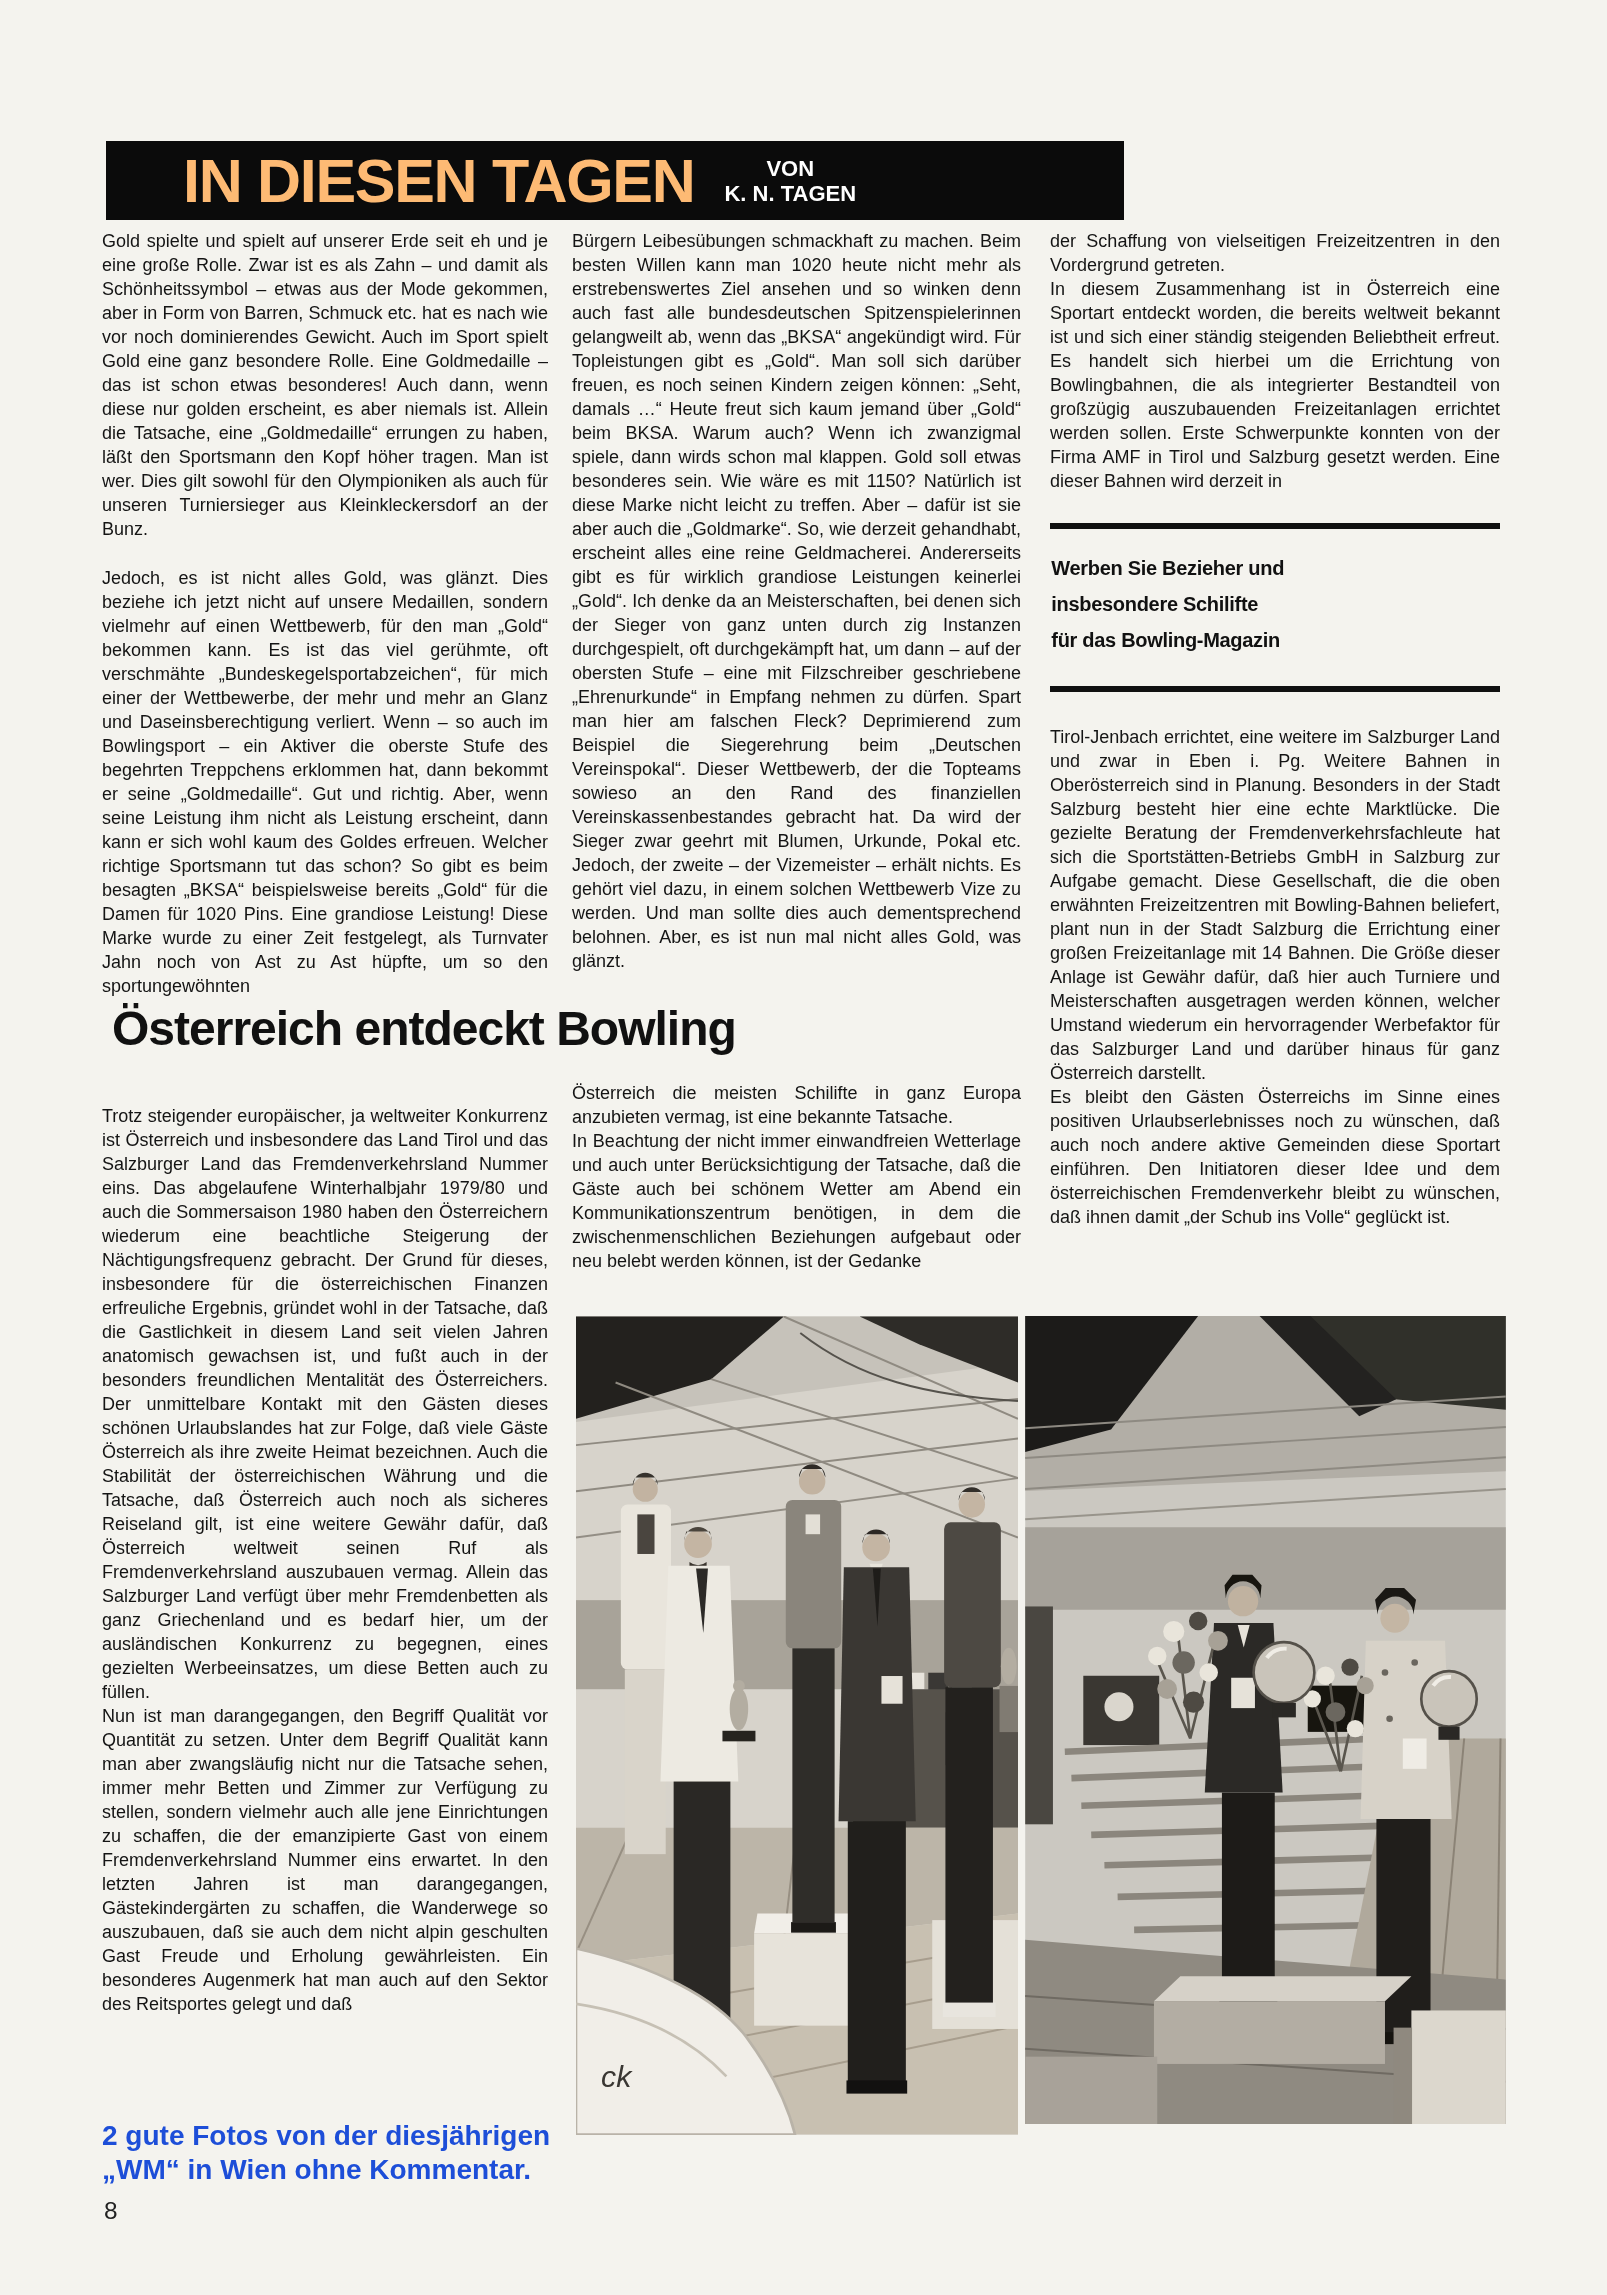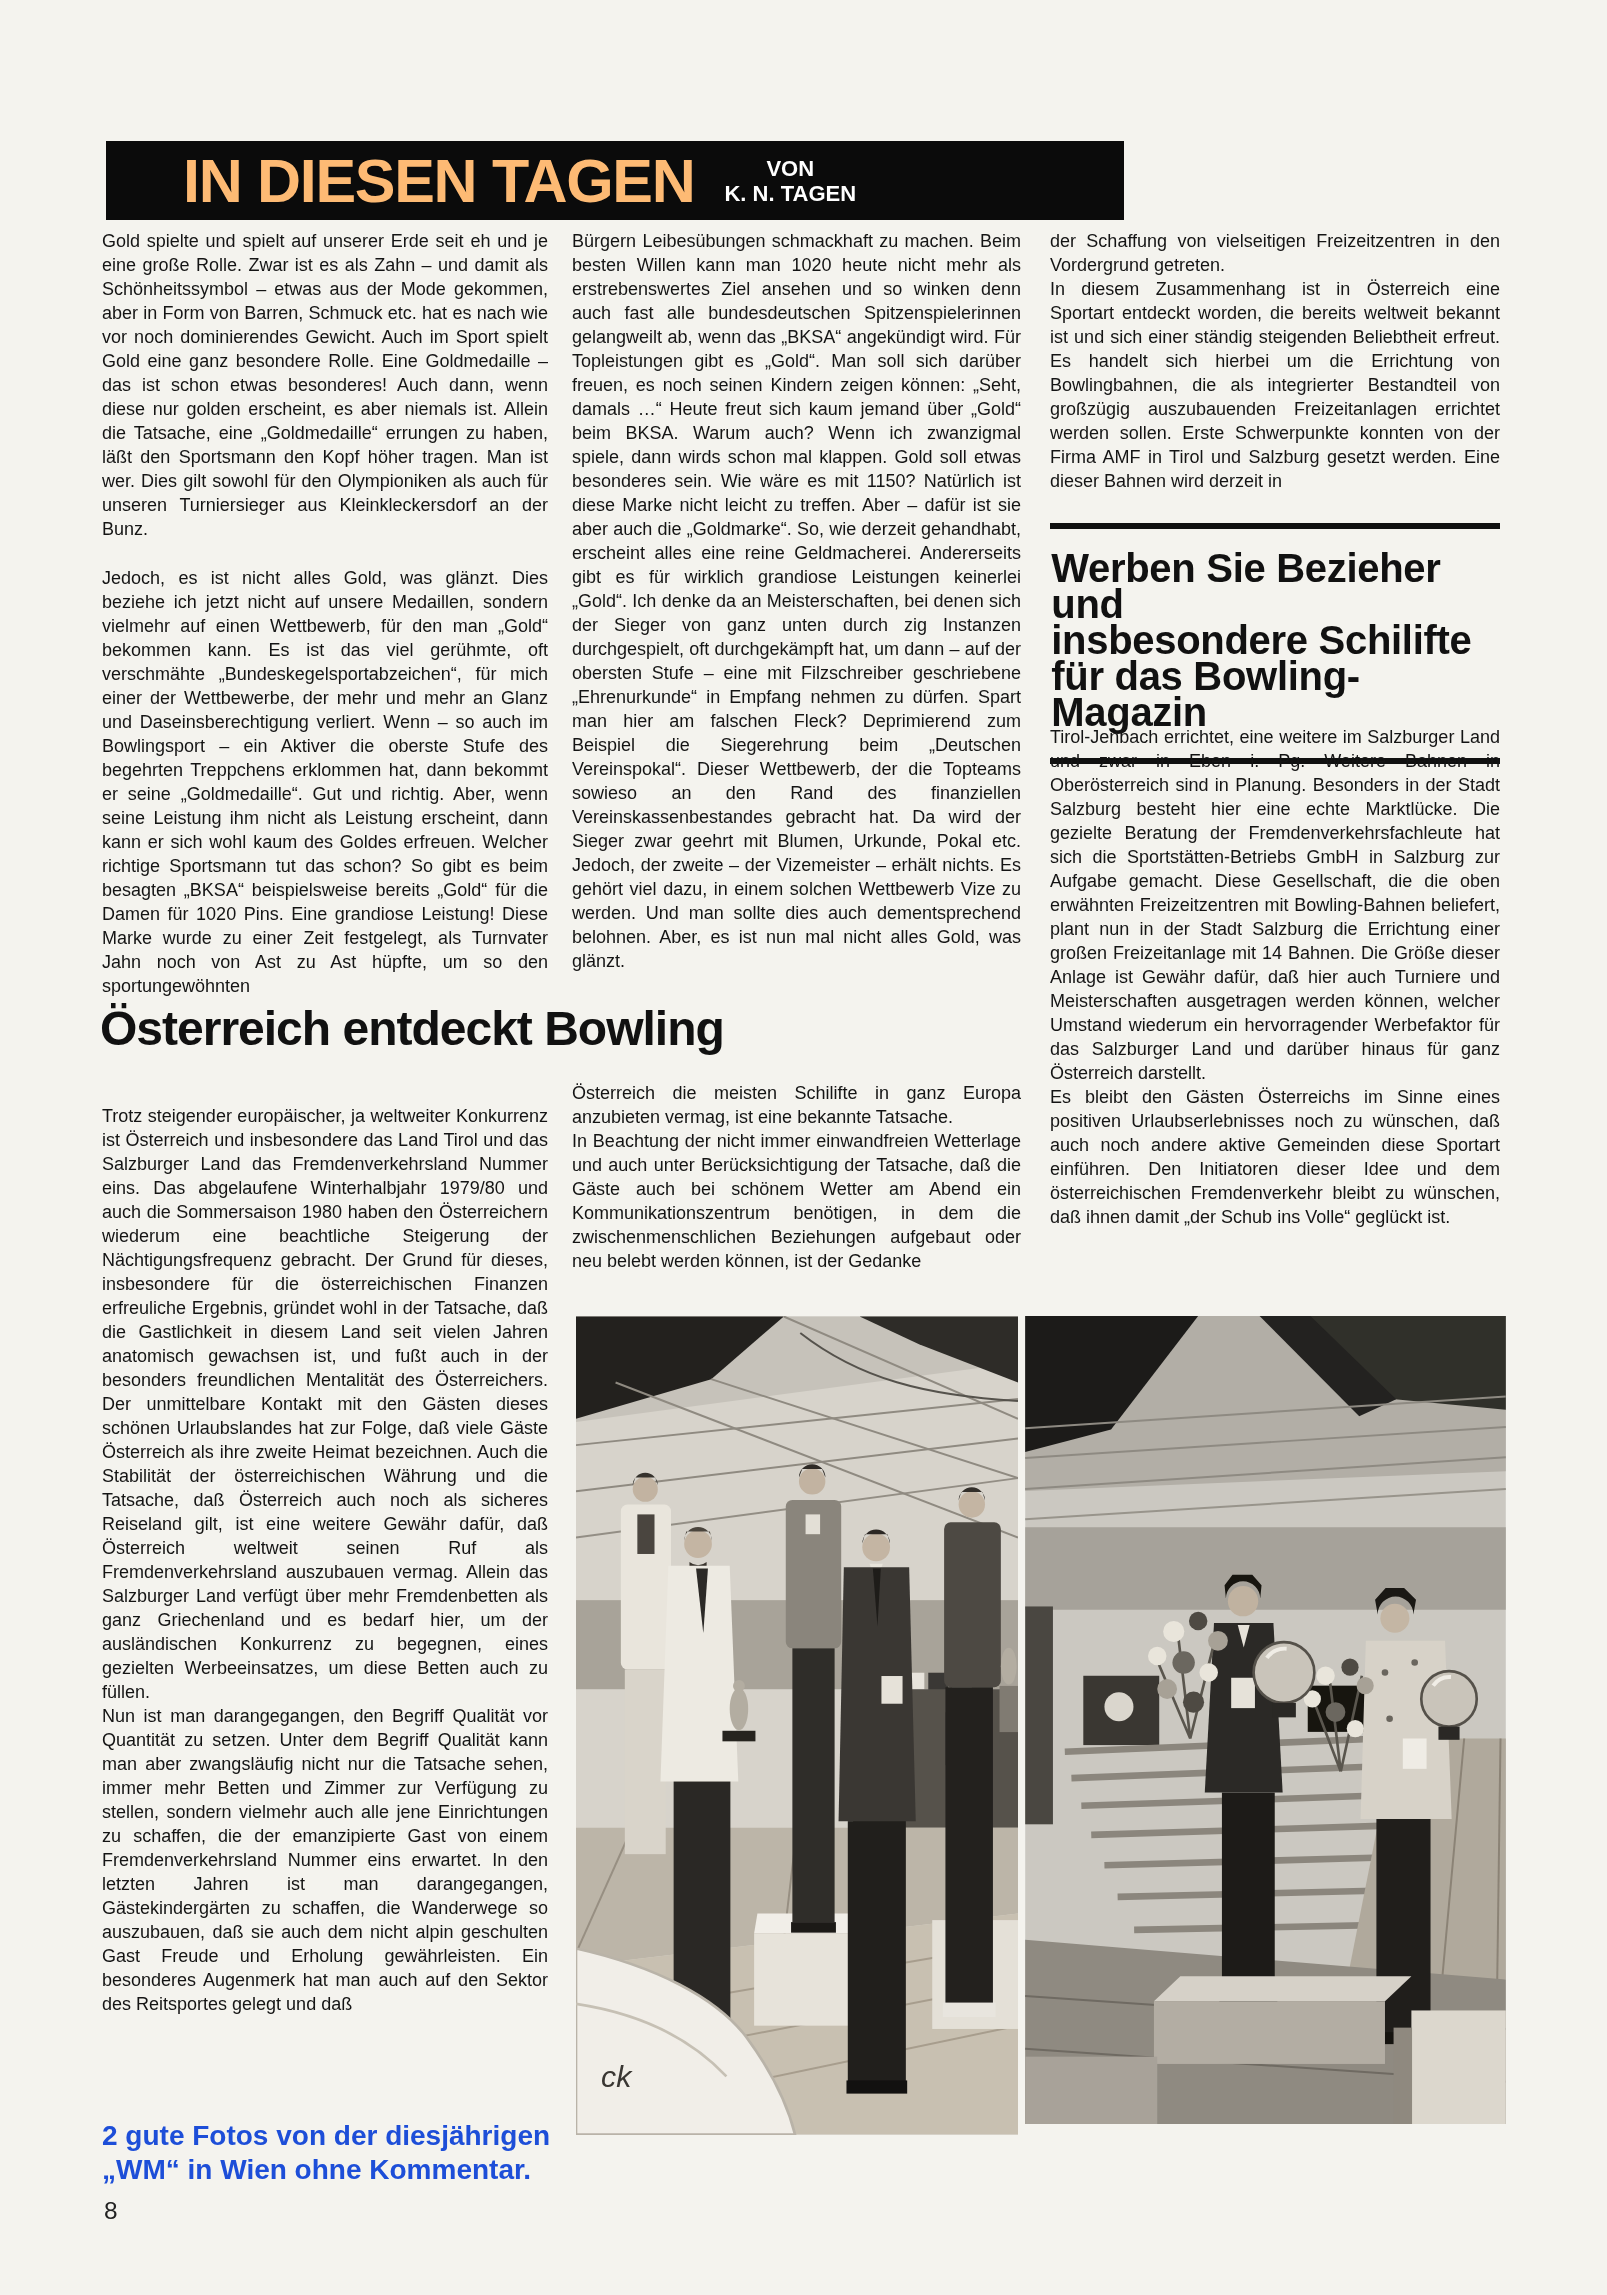--- a/index.html
+++ b/index.html
@@ -47,26 +47,26 @@
   .col-a2-1 { left: 102px; top: 1081px; margin-top: 23px; }
   .col-a2-2 { left: 572px; top: 1081px; width: 449px; }
   
   .ad-box {
     position: absolute; left: 1050px; top: 523px; width: 450px;
     border-top: 6px solid #101010;
     border-bottom: 6px solid #101010;
     padding: 21px 0 28px 1.3px;
   }
   .ad-box .ad-line {
-    display: block; font-size: 40px; font-weight: bold;
+    display: block; font-size: 20px; font-weight: bold;
     line-height: 36px; letter-spacing: -0.3px; color: #111;
   }
   
   .headline2 {
-    position: absolute; left: 100px; top: 1001px; margin: 0;
+    position: absolute; left: 112px; top: 1001px; margin: 0;
     font-size: 48px; font-weight: bold; letter-spacing: -1px;
     white-space: nowrap; color: #111;
   }
   
   figure.photo { position: absolute; margin: 0; padding: 0; }
   figure.photo svg { display: block; }
   .photo-left { left: 576px; top: 1316px; width: 442px; height: 819px; border-radius: 20px; }
   .photo-right { left: 1025px; top: 1316px; width: 481px; height: 808px; }
   
   .bottom-note {

